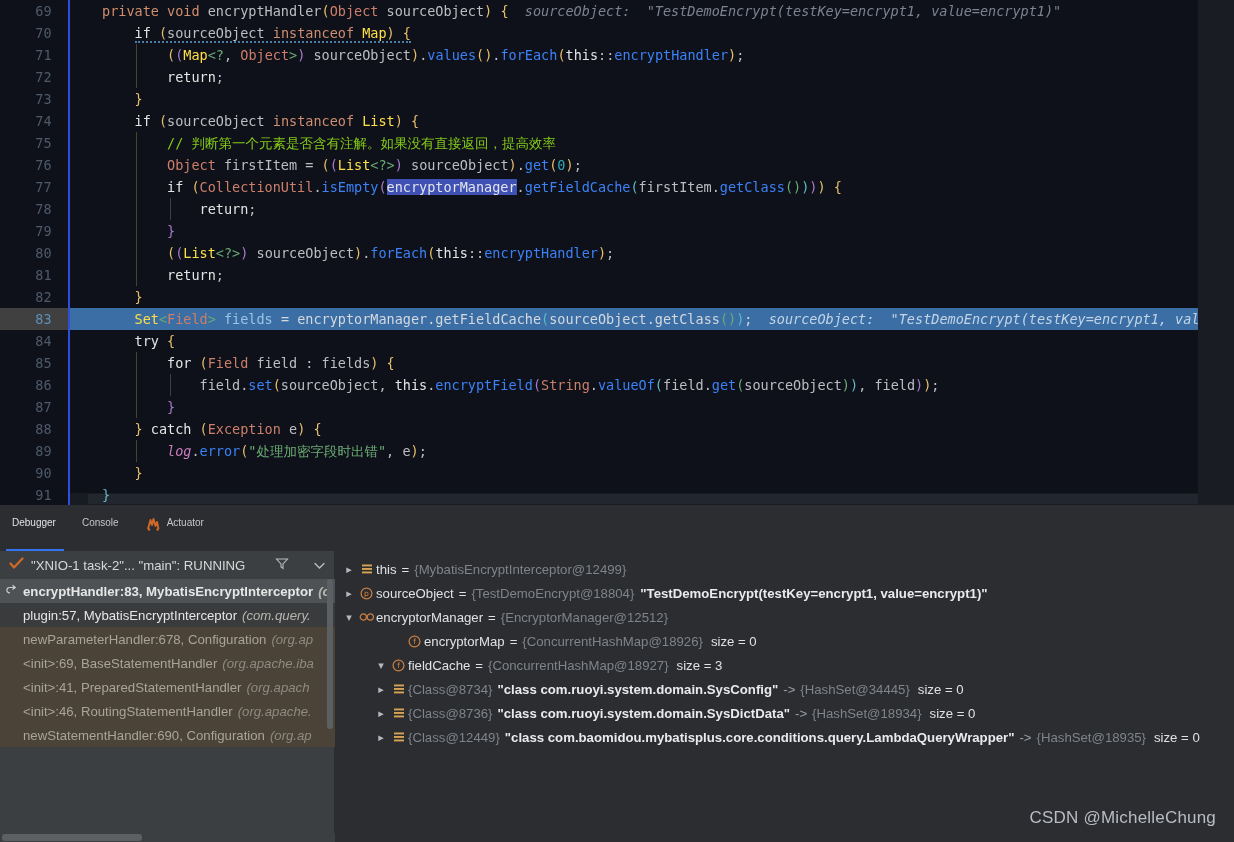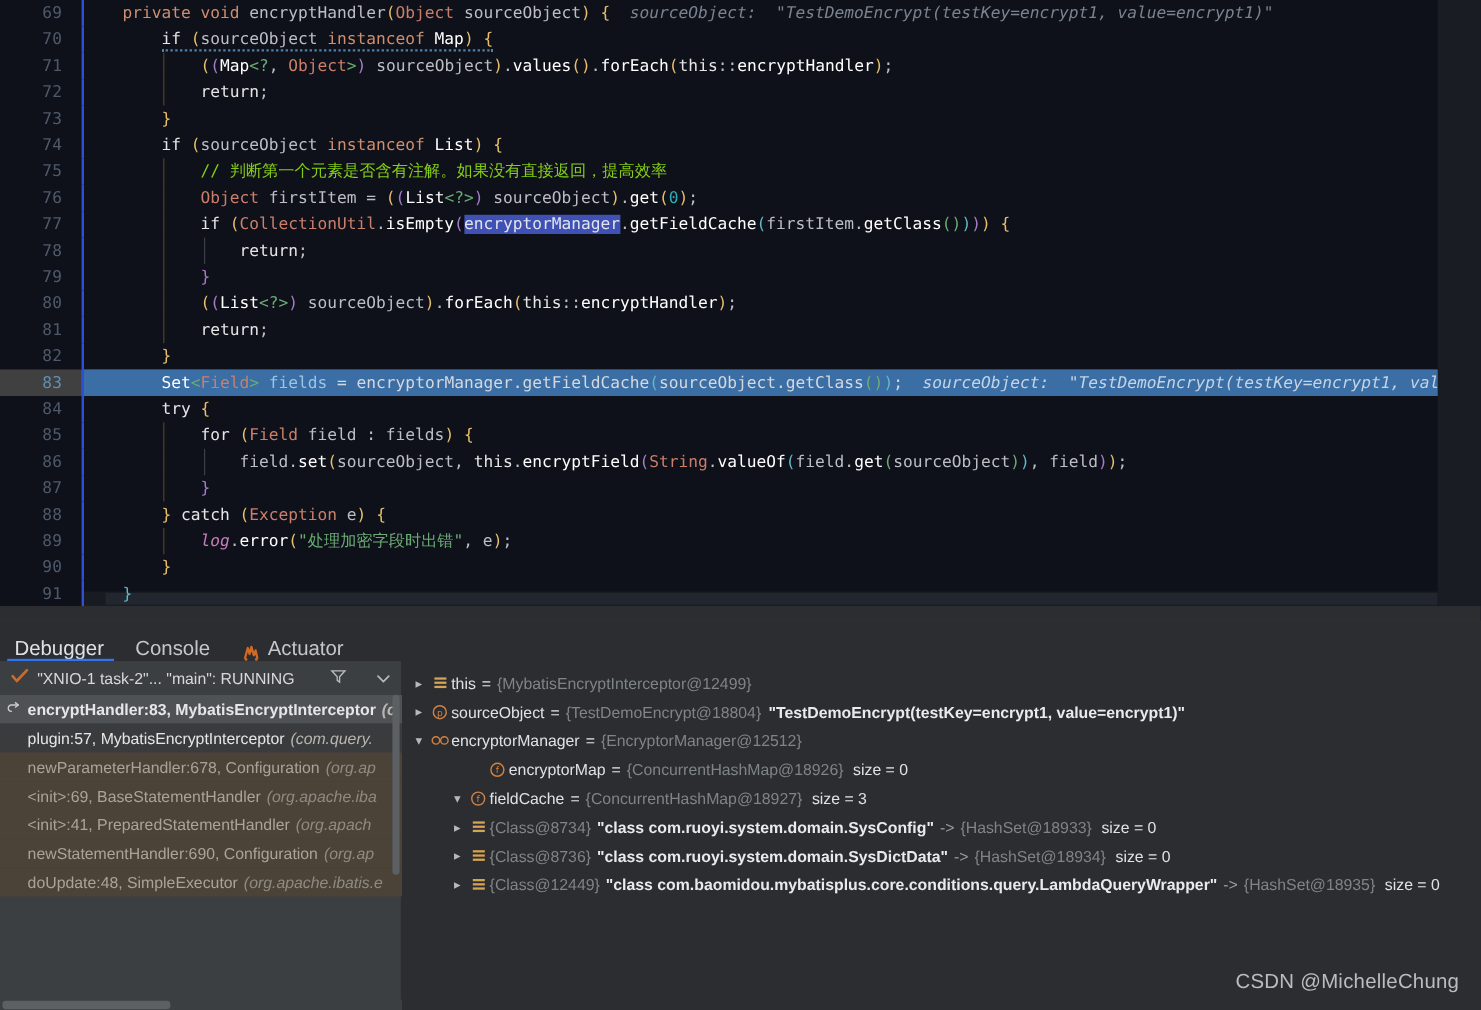--- a/index.html
+++ b/index.html
@@ -61,29 +61,29 @@
   .guide { position: absolute; top: 0; width: 1px; height: 22px; background: #3b4048; z-index: 1; }
   .guide.y { background: #4d4327; }
   .guide.b { background: #2f4fd8; }
 
   
   .kw  { color: #cf8e6d; }
   .kw2 { color: #e5e5e5; }
   .typ { color: #cb7f6a; }
   .cls { color: #bcbec4; }
   .id  { color: #bcbec4; }
-  .mth { color: #ffffff; }
+  .mth { color: #3b82f6; }
   .num { color: #2aacb8; }
   .str { color: #6aab73; }
   .cmt { color: #84cc16; }
   .brk1{ color: #e8bf6a; }
   .brk2{ color: #a77bca; }
   .brk3{ color: #61b9c4; }
   .brk4{ color: #6aab73; }
-  .fld { color: #ffffff; text-align: center; }
+  .fld { color: #fde047; text-align: center; }
   .stc { color: #c77dbb; font-style: italic; }
   .gen { color: #6aab73; }
   .hint{ color: #7a8390; font-style: italic; }
   .hint2{ color: #c3d4e6; font-style: italic; }
   .sel { background: #3f51b5; color: #e2e4ea; }
   .squig { border-bottom: 2px dotted #4a7fa8; }
   .kwhl { color: #d5d8de; }
 
   
   .ed-scroll {
@@ -103,23 +103,23 @@
   .panel-gap {
     position: absolute; left: 0; top: 505px; width: 1234px; height: 12px;
     background: #2b2d30;
   }
   .tabbar {
     position: absolute; left: 0; top: 0; width: 1234px; height: 34px;
     background: #2b2d30;
     display: flex; align-items: center;
   }
   .tab {
-    height: 34px; display: flex; align-items: flex-end; gap: 6px;
+    height: 34px; display: flex; align-items: flex-start; gap: 6px;
     padding: 0 14px 0 12px;
-    color: #c4c6ca; font-size: 17px;
+    color: #c4c6ca; font-size: 10px;
     position: relative;
   }
   .tab.active { color: #dfe1e5; }
   .tab.active::after {
     content: ""; position: absolute; left: 6px; right: 6px; bottom: 0;
     height: 2px; background: #3574f0;
   }
   .tab .ico { display: inline-flex; }
 
   .panel-body {
@@ -448,27 +448,27 @@
             <span>&lt;init&gt;:69, BaseStatementHandler</span>
             <span class="pkg">(org.apache.iba</span>
           </div>
           <div class="frame">
             <span class="ficon"></span>
             <span>&lt;init&gt;:41, PreparedStatementHandler</span>
             <span class="pkg">(org.apach</span>
           </div>
           <div class="frame">
             <span class="ficon"></span>
-            <span>newStatementHandler:690, Configuration</span>
-            <span class="pkg">(org.ap</span>
+            <span>&lt;init&gt;:46, RoutingStatementHandler</span>
+            <span class="pkg">(org.apache.</span>
           </div>
           <div class="frame">
             <span class="ficon"></span>
-            <span>doUpdate:48, SimpleExecutor</span>
-            <span class="pkg">(org.apache.ibatis.e</span>
+            <span>newStatementHandler:690, Configuration</span>
+            <span class="pkg">(org.ap</span>
           </div>
         </div>
 
         <div class="frames-vscroll">
           <div class="th"></div>
         </div>
         <div class="frames-hscroll">
           <div class="th"></div>
         </div>
       </div>
@@ -551,21 +551,21 @@
             <svg width="12" height="12" viewBox="0 0 12 12">
                 <rect x="1" y="1.5" width="10" height="1.9" fill="#d6a354"></rect>
                 <rect x="1" y="5" width="10" height="1.9" fill="#d6a354"></rect>
                 <rect x="1" y="8.5" width="10" height="1.9" fill="#d6a354"></rect>
               </svg>
           </span>
           <span class="vref">{Class@8734}</span>
           <span style="width:5px"></span>
           <span class="vstr">"class com.ruoyi.system.domain.SysConfig"</span>
           <span class="varrow2">-&gt;</span>
-          <span class="vref">{HashSet@18933}</span>
+          <span class="vref">{HashSet@34445}</span>
           <span class="vsize">size = 0</span>
         </div>
 
         <div class="vrow" style="padding-left:38px">
           <span class="arrow">▸</span>
           <span class="vicon">
             <svg width="12" height="12" viewBox="0 0 12 12">
                 <rect x="1" y="1.5" width="10" height="1.9" fill="#d6a354"></rect>
                 <rect x="1" y="5" width="10" height="1.9" fill="#d6a354"></rect>
                 <rect x="1" y="8.5" width="10" height="1.9" fill="#d6a354"></rect>

